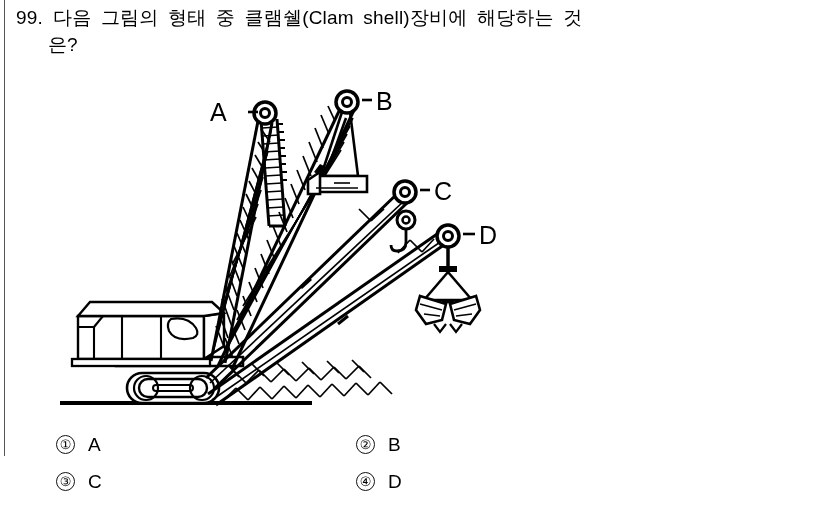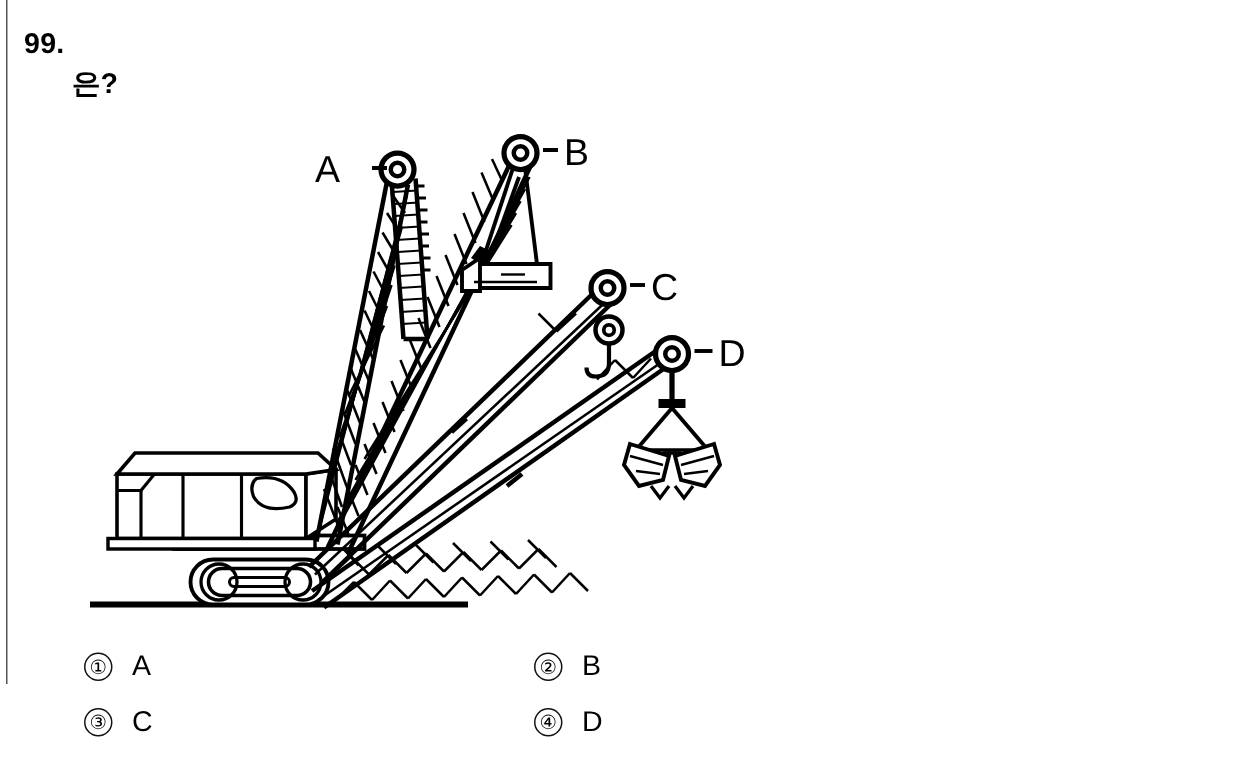--- a/index.html
+++ b/index.html
@@ -23,23 +23,22 @@
     top: 0px;
     width: 1px;
     height: 456px;
     background: #555555;
   }
 
   
   #question-block {
     position: absolute;
     left: 16px;
-    top: 16px;
+    top: 4px;
     width: 780px;
-    font-weight: bold;
   }
   #question-line-1 {
     display: flex;
     align-items: baseline;
     font-size: 19px;
     line-height: 27px;
     letter-spacing: 0.2px;
     white-space: nowrap;
   }
   #question-number {
@@ -103,20 +102,21 @@
   .option .label { white-space: nowrap; }
 </style>
 </head>
 <body>
 
 <div id="page-rule"></div>
 
 <div id="question-block">
   <div id="question-line-1">
     <span id="question-number">99.</span>
+    <span id="question-text-1">다음 그림의 형태 중 클램쉘(Clam shell)장비에 해당하는 것</span>
   </div>
   <div id="question-line-2">은?</div>
 </div>
 
 <div id="figure">
   <svg width="520" height="345" viewBox="0 0 520 345" xmlns="http://www.w3.org/2000/svg">
     <defs>
 
       <g id="sheave">
         <circle cx="0" cy="0" r="11" fill="#fff" stroke="#000" stroke-width="3.5"></circle>

